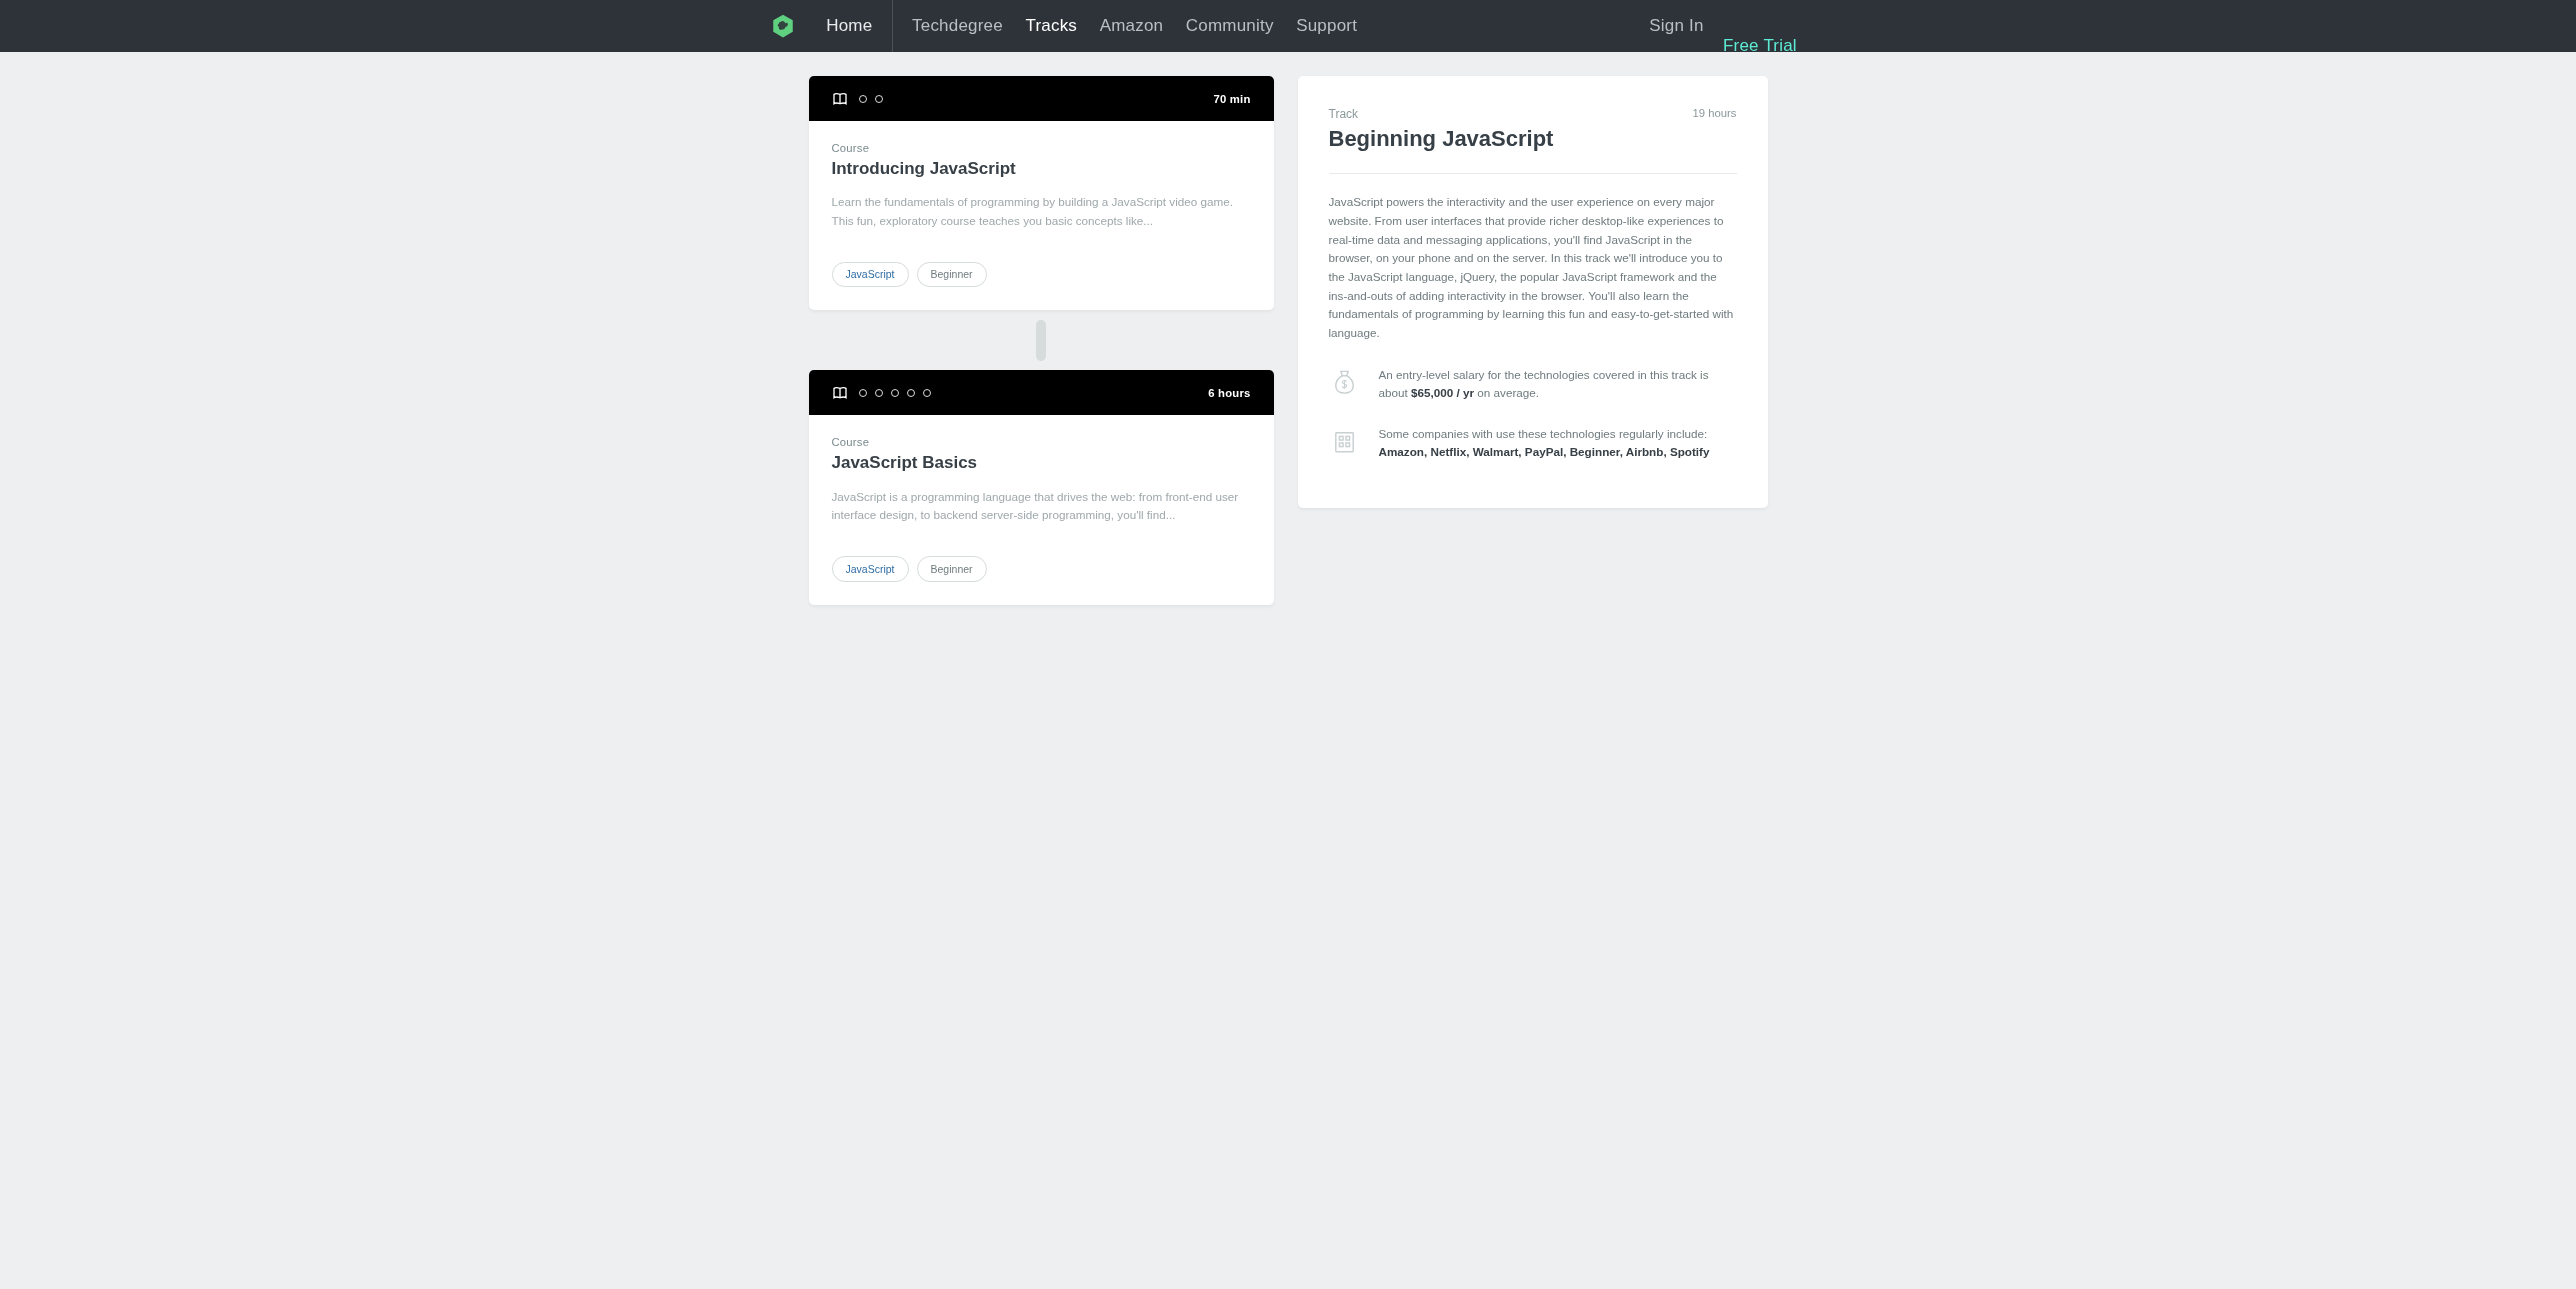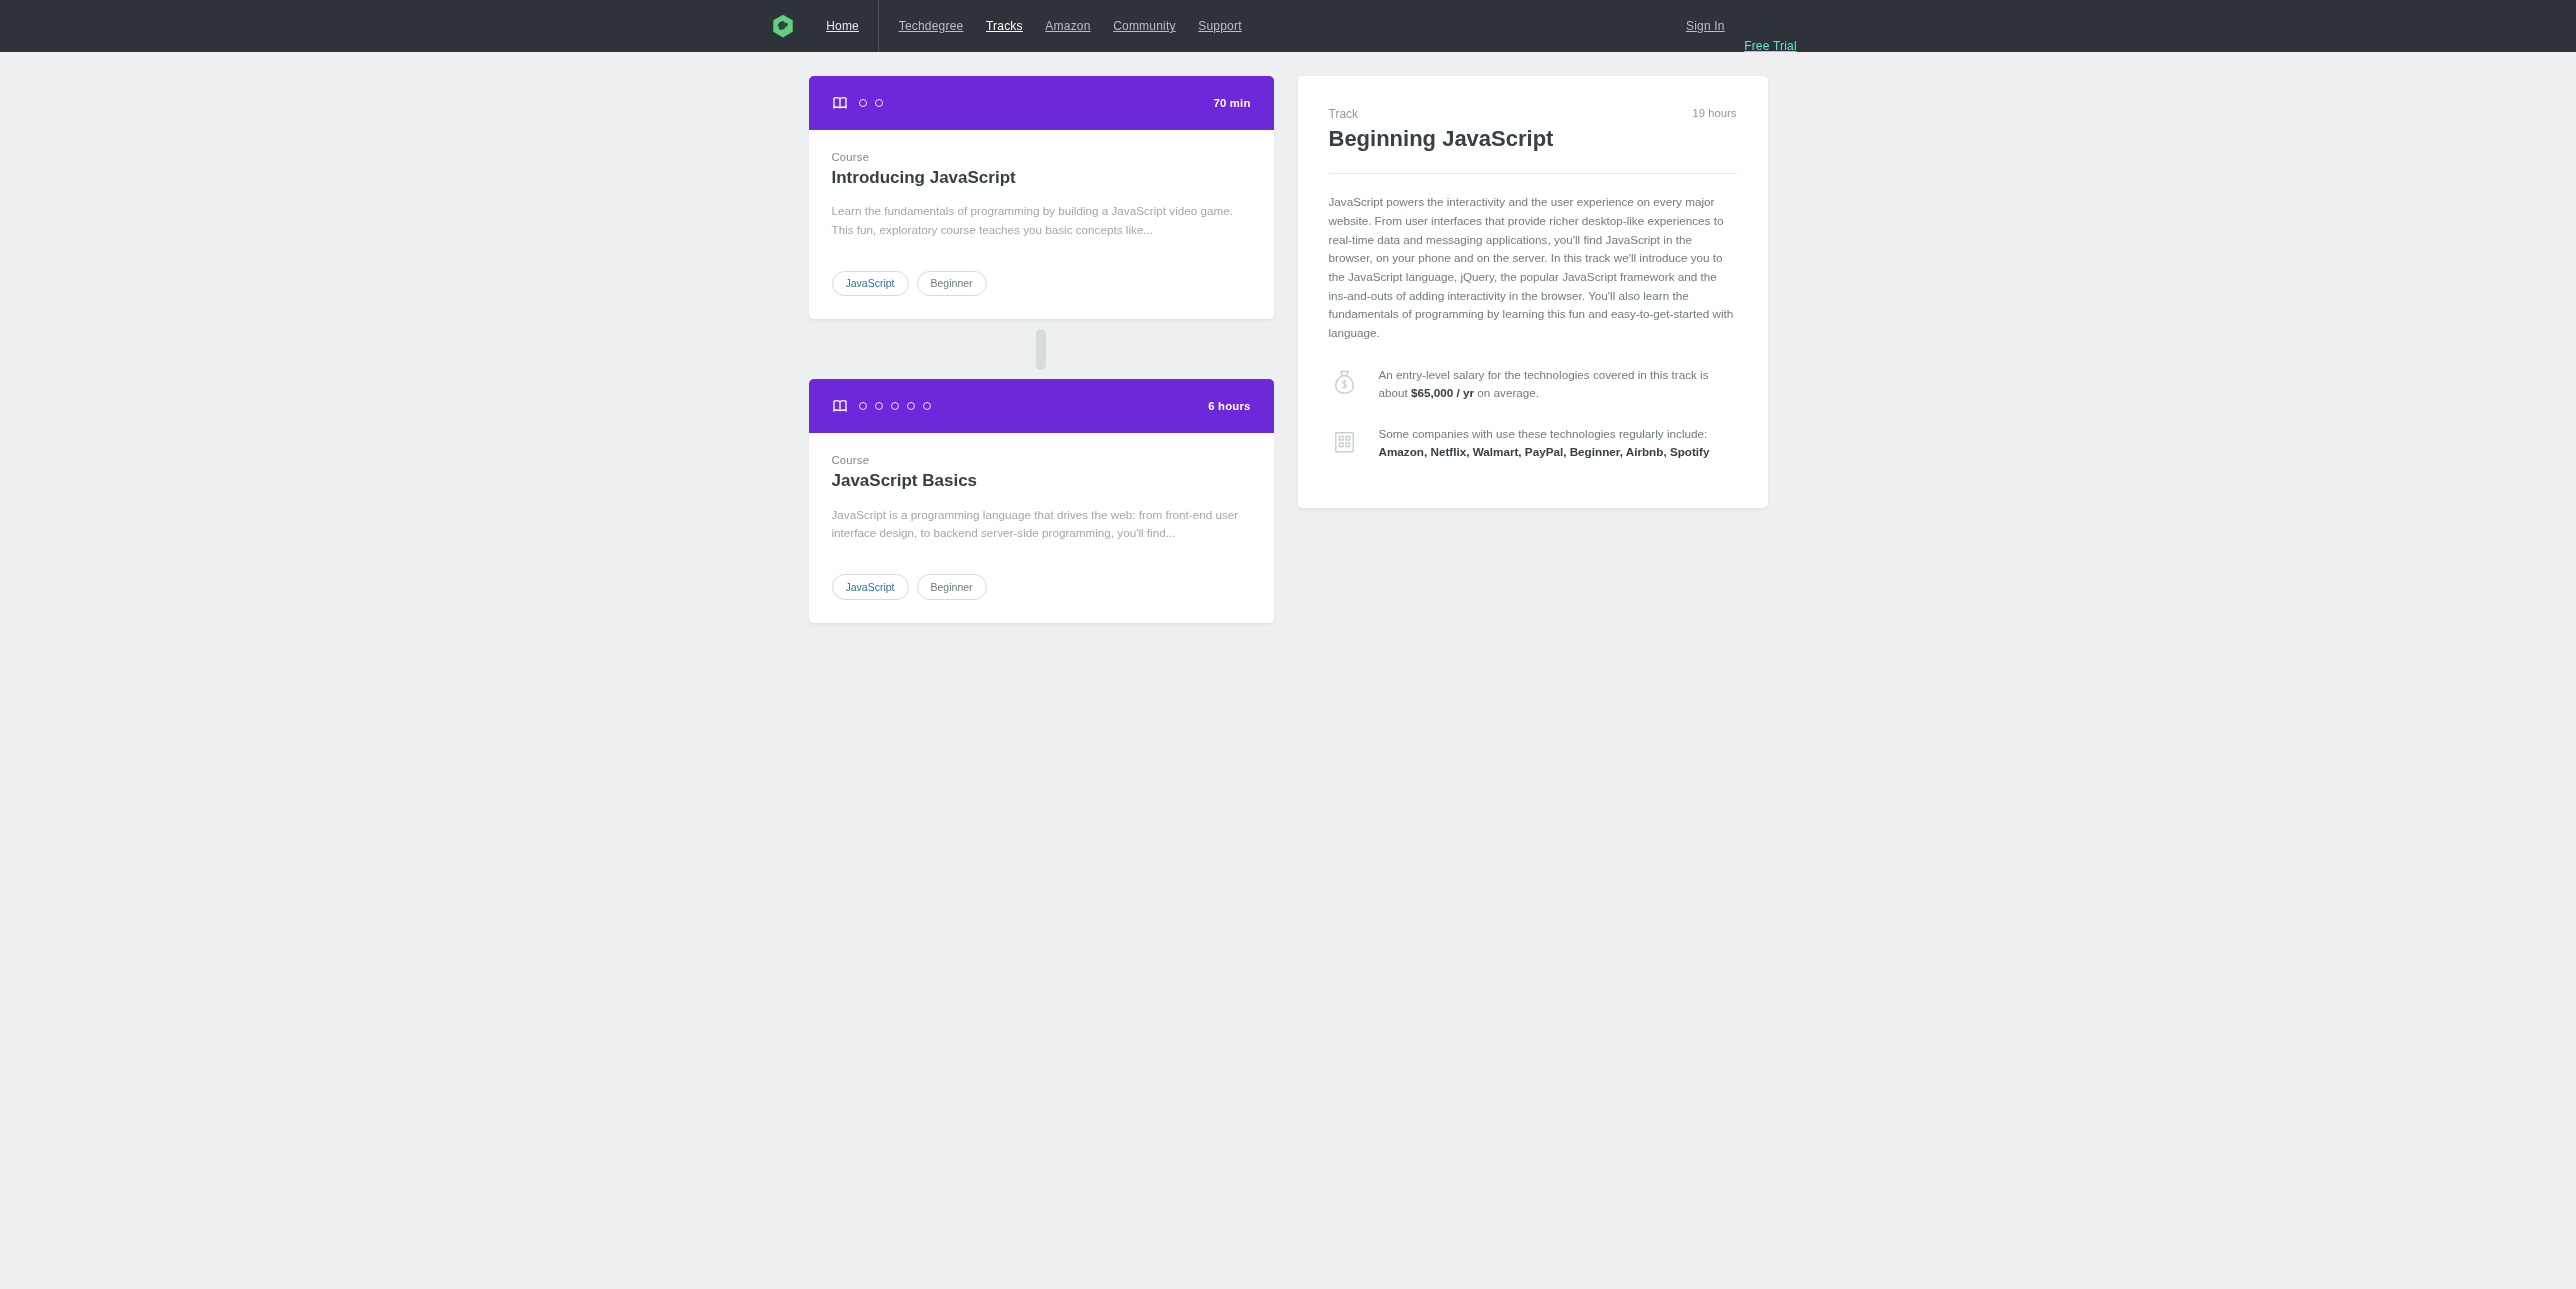--- a/index.html
+++ b/index.html
@@ -25,28 +25,27 @@
   .logo {
     width: 26px;
     height: 26px;
     display: flex;
     align-items: center;
     justify-content: center;
     margin-right: 19.4px;
   }
   .nav-item {
     color: #b9bfc4;
-    font-size: 12px;
+    font-size: 17px;
     padding: 0 11.3px;
     cursor: pointer;
     height: 52px;
     display: flex;
     align-items: center;
     letter-spacing: 0.2px;
-    text-decoration: underline;
   }
   .nav-item.home {
     color: #e8eaec;
     font-weight: 500;
     padding-right: 19.4px;
     border-right: 0.8px solid #4a5157;
     margin-right: 8px;
   }
   .nav-item.active { color: #ffffff; font-weight: 500; }
   .nav-right { margin-left: auto; display: flex; align-items: center; }
@@ -64,23 +63,23 @@
   .left-col { flex: 1; }
   .right-col { width: 470px; border-radius: 30px; }
 
   .card {
     background: #fff;
     border-radius: 4.9px;
     box-shadow: 0 1.6px 3.2px rgba(0,0,0,0.05);
     overflow: hidden;
   }
   .card-header {
-    background: #6d28d9;
+    background: #000000;
     color: #fff;
-    height: 54px;
+    height: 45px;
     display: flex;
     align-items: center;
     padding: 0 23px;
   }
   .book-icon {
     width: 16px; height: 16px;
     margin-right: 11.3px;
   }
   .dots { display: flex; gap: 8px; }
   .dot {

